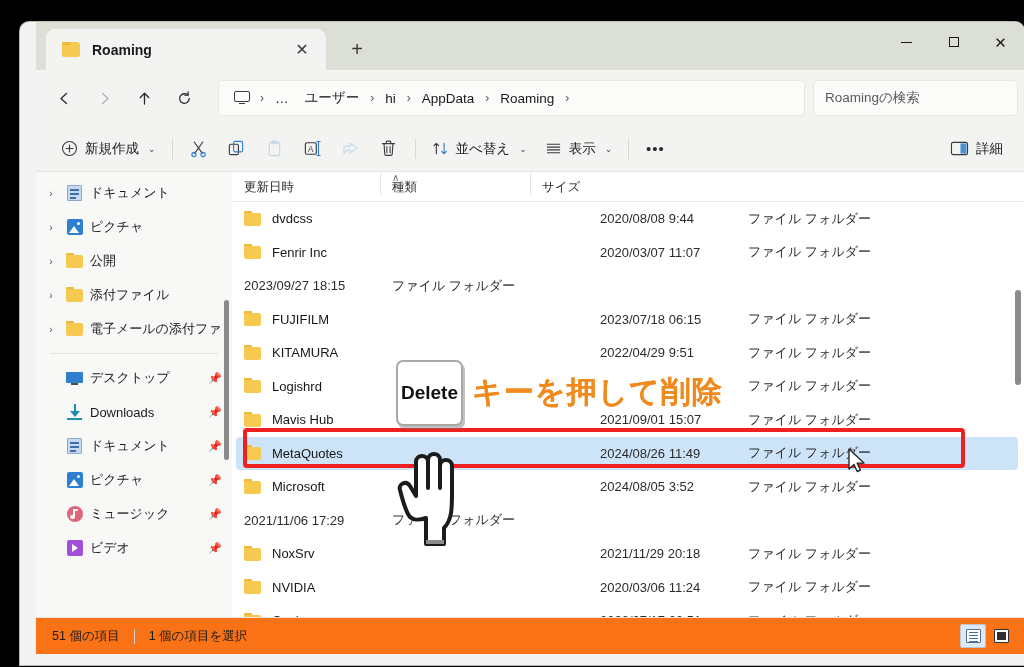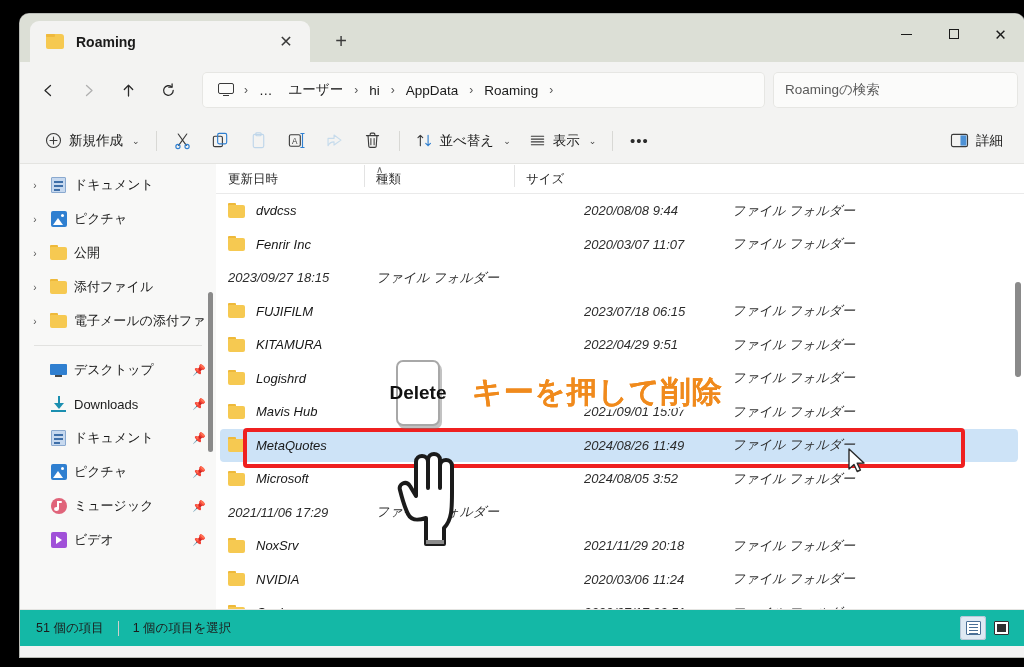--- a/index.html
+++ b/index.html
@@ -8,27 +8,28 @@
     background: #000;
     font-family: "Liberation Sans", "DejaVu Sans", sans-serif;
     overflow: hidden;
   }
 
   #root { position: relative; width: 1024px; height: 667px; background: #000; }
 
   
   .window {
     position: absolute;
-    left: 20px; top: 14px;
+    left: 20px; top: 22px;
     width: 1004px; height: 643px;
     background: #f3f3f3;
     border-top-left-radius: 9px;
     border-top-right-radius: 9px;
     overflow: hidden;
     box-shadow: 0 0 0 1px #b9bbb6;
+    padding-left: 16px;
   }
 
   
   .titlebar {
     position: relative;
     height: 48px;
     background: #dcdfd6;
     display: flex;
     align-items: flex-end;
   }
@@ -113,21 +114,21 @@
   }
   .crumb-sep {
     font-size: 12px; color: #555; padding: 0 2px;
     user-select: none;
   }
   .crumb-icon {
     display: flex; align-items: center; justify-content: center;
     padding: 0 6px;
   }
   .searchbox {
-    width: 245px; height: 36px;
+    width: 205px; height: 36px;
     background: #fbfbfa;
     border-radius: 5px;
     margin-left: 8px;
     display: flex; align-items: center;
     padding: 0 12px;
     box-shadow: inset 0 0 0 1px #e6e6e3;
   }
   .searchbox span { font-size: 13.5px; color: #5a5a5a; }
 
   
@@ -231,21 +232,21 @@
   }
   .ch { padding-left: 12px; position: relative; }
   .ch + .ch::before {
     content: ""; position: absolute; left: 0; top: -6px; height: 22px; width: 1px; background: #e3e3e3;
   }
   .c-name { width: 360px; }
   .c-date { width: 148px; }
   .c-type { width: 150px; }
   .c-size { width: 110px; }
 
-  .rows { position: relative; font-style: italic; }
+  .rows { position: relative; }
   .row {
     display: flex; align-items: center;
     height: 33.5px;
     font-size: 13px; color: #171717;
     margin: 0 6px 0 4px;
     border-radius: 4px;
     padding-left: 8px;
   }
   .row.selected { background: #cde3f7; }
   .row .r-name { width: 356px; display: flex; align-items: center; gap: 10px; white-space: nowrap; }
@@ -255,21 +256,21 @@
   .row .rowfolder { width: 18px; height: 16px; position: relative; flex: 0 0 18px; }
 
   .list-scroll {
     position: absolute; right: 3px; top: 118px;
     width: 6px; height: 95px;
     background: #8a8a8a; border-radius: 3px;
   }
 
   
   .statusbar {
-    height: 37px; background: #14b8a6;
+    height: 37px; background: #f97316;
     border-top: 1px solid #e4e4e1;
     display: flex; align-items: center;
     padding: 0 10px 0 16px;
     font-size: 12.5px; color: #1c1c1c;
   }
   .status-sep { width: 1px; height: 15px; background: #cfcfcc; margin: 0 14px; }
   .status-spacer { flex: 1; }
   .viewtoggles { display: flex; gap: 2px; align-items: center; }
   .vt {
     width: 26px; height: 24px;
@@ -289,21 +290,21 @@
     position: absolute;
     left: 243px; top: 428px;
     width: 722px; height: 40px;
     border: 4px solid #ef2020;
     border-radius: 4px;
     pointer-events: none;
   }
   .ann-delete-key {
     position: absolute;
     left: 396px; top: 360px;
-    width: 44px; height: 66px;
+    width: 67px; height: 66px;
     background: #ffffff;
     border: 2px solid #a8a8a8;
     border-radius: 7px;
     display: flex; align-items: center; justify-content: center;
     font-size: 19px; font-weight: 700; color: #111;
     box-shadow: 2px 3px 0 rgba(120,120,120,0.45);
   }
   .ann-text {
     position: absolute;
     left: 472px; top: 372px;

